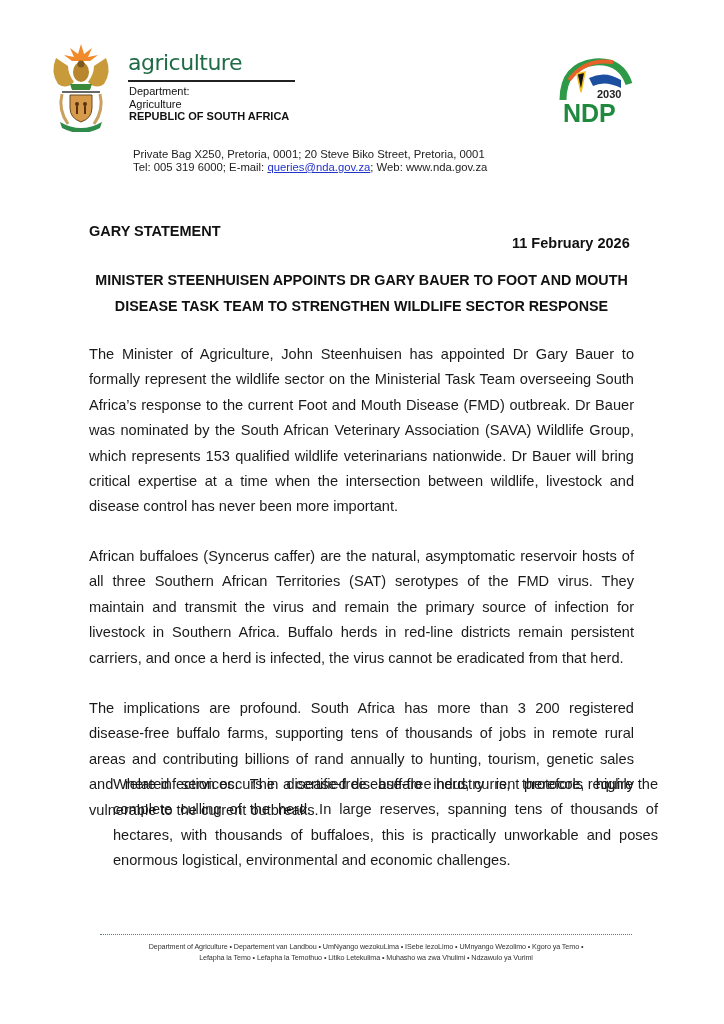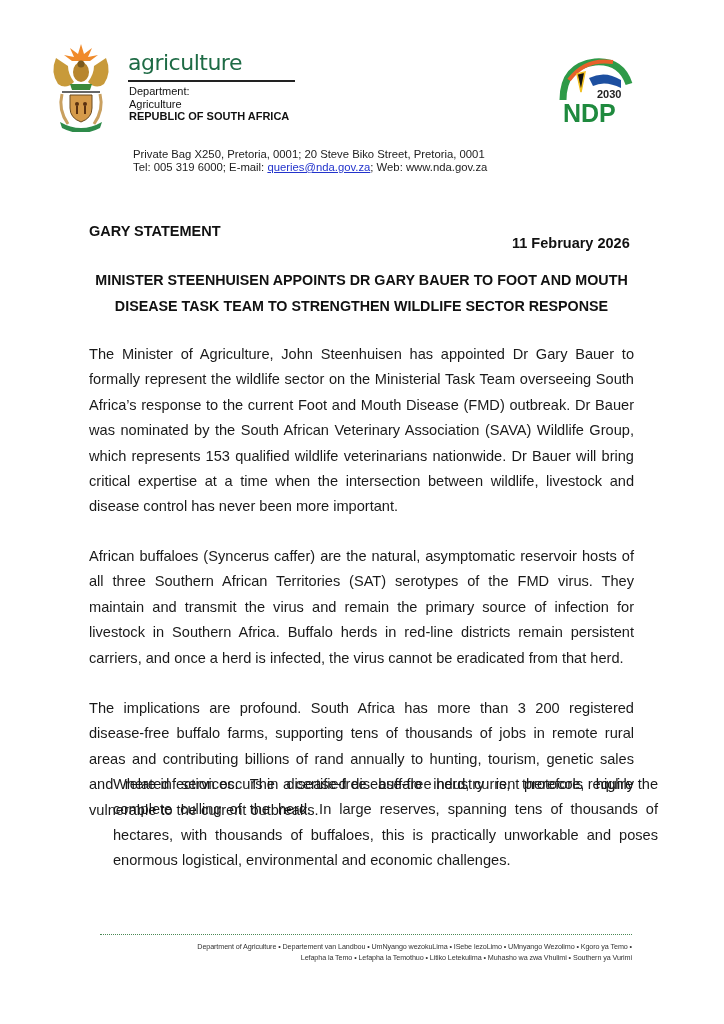--- a/index.html
+++ b/index.html
@@ -26,21 +26,21 @@
 
   
   .para { left: 89px; width: 545px; font-size: 14.6px; line-height: 25.4px; text-align: justify; color: #1a1a1a; }
   .p1 { top: 342px; }
   .p2 { top: 544px; }
   .p3 { top: 696px; }
   .p4 { top: 772px; margin-left: 24px; }
 
   
   .footer-rule { left: 100px; top: 934px; width: 532px; height: 0; border-top: 1px dotted #4a8a55; }
-  .footer-text { left: 100px; top: 942px; width: 532px; text-align: right; font-size: 7.2px; line-height: 10.5px; color: #333; letter-spacing: -0.1px; }
+  .footer-text { left: 100px; top: 942px; width: 532px; text-align: center; font-size: 7.2px; line-height: 10.5px; color: #333; letter-spacing: -0.1px; }
 </style>
 </head>
 <body>
 
 <div class="abs coat">
   <svg width="66" height="92" viewBox="0 0 66 92">
 
     <path d="M33 4 L36 14 L44 8 L40 17 L50 15 L42 21 L24 21 L16 15 L26 17 L22 8 L30 14 Z" fill="#f08a2a"></path>
 
     <path d="M8 18 Q2 32 10 44 Q18 50 26 42 Q20 34 20 26 Q14 22 8 18 Z" fill="#c89a3a"></path>
@@ -92,14 +92,14 @@
 <div class="abs headline">MINISTER STEENHUISEN APPOINTS DR GARY BAUER TO FOOT AND MOUTH DISEASE TASK TEAM TO STRENGTHEN WILDLIFE SECTOR RESPONSE</div>
 
 <div class="abs para p1">The Minister of Agriculture, John Steenhuisen has appointed Dr Gary Bauer to formally represent the wildlife sector on the Ministerial Task Team overseeing South Africa’s response to the current Foot and Mouth Disease (FMD) outbreak. Dr Bauer was nominated by the South African Veterinary Association (SAVA) Wildlife Group, which represents 153 qualified wildlife veterinarians nationwide. Dr Bauer will bring critical expertise at a time when the intersection between wildlife, livestock and disease control has never been more important.</div>
 <div class="abs para p2">African buffaloes (Syncerus caffer) are the natural, asymptomatic reservoir hosts of all three Southern African Territories (SAT) serotypes of the FMD virus. They maintain and transmit the virus and remain the primary source of infection for livestock in Southern Africa. Buffalo herds in red-line districts remain persistent carriers, and once a herd is infected, the virus cannot be eradicated from that herd.</div>
 <div class="abs para p3">The implications are profound. South Africa has more than 3 200 registered disease-free buffalo farms, supporting tens of thousands of jobs in remote rural areas and contributing billions of rand annually to hunting, tourism, genetic sales and related services. The disease-free buffalo industry is, therefore, highly vulnerable to the current outbreaks.</div>
 <div class="abs para p4">Where infection occurs in a certified disease-free herd, current protocols require the complete culling of the herd. In large reserves, spanning tens of thousands of hectares, with thousands of buffaloes, this is practically unworkable and poses enormous logistical, environmental and economic challenges.</div>
 
 <div class="abs footer-rule"></div>
 <div class="abs footer-text">
   <div>Department of Agriculture • Departement van Landbou • UmNyango wezokuLima • ISebe lezoLimo • UMnyango Wezolimo • Kgoro ya Temo •</div>
-  <div>Lefapha la Temo • Lefapha la Temothuo • Litiko Letekulima • Muhasho wa zwa Vhulimi • Southern ya Vurimi</div>
+  <div>Lefapha la Temo • Lefapha la Temothuo • Litiko Letekulima • Muhasho wa zwa Vhulimi • Ndzawulo ya Vurimi</div>
 </div>
 
 </body></html>

